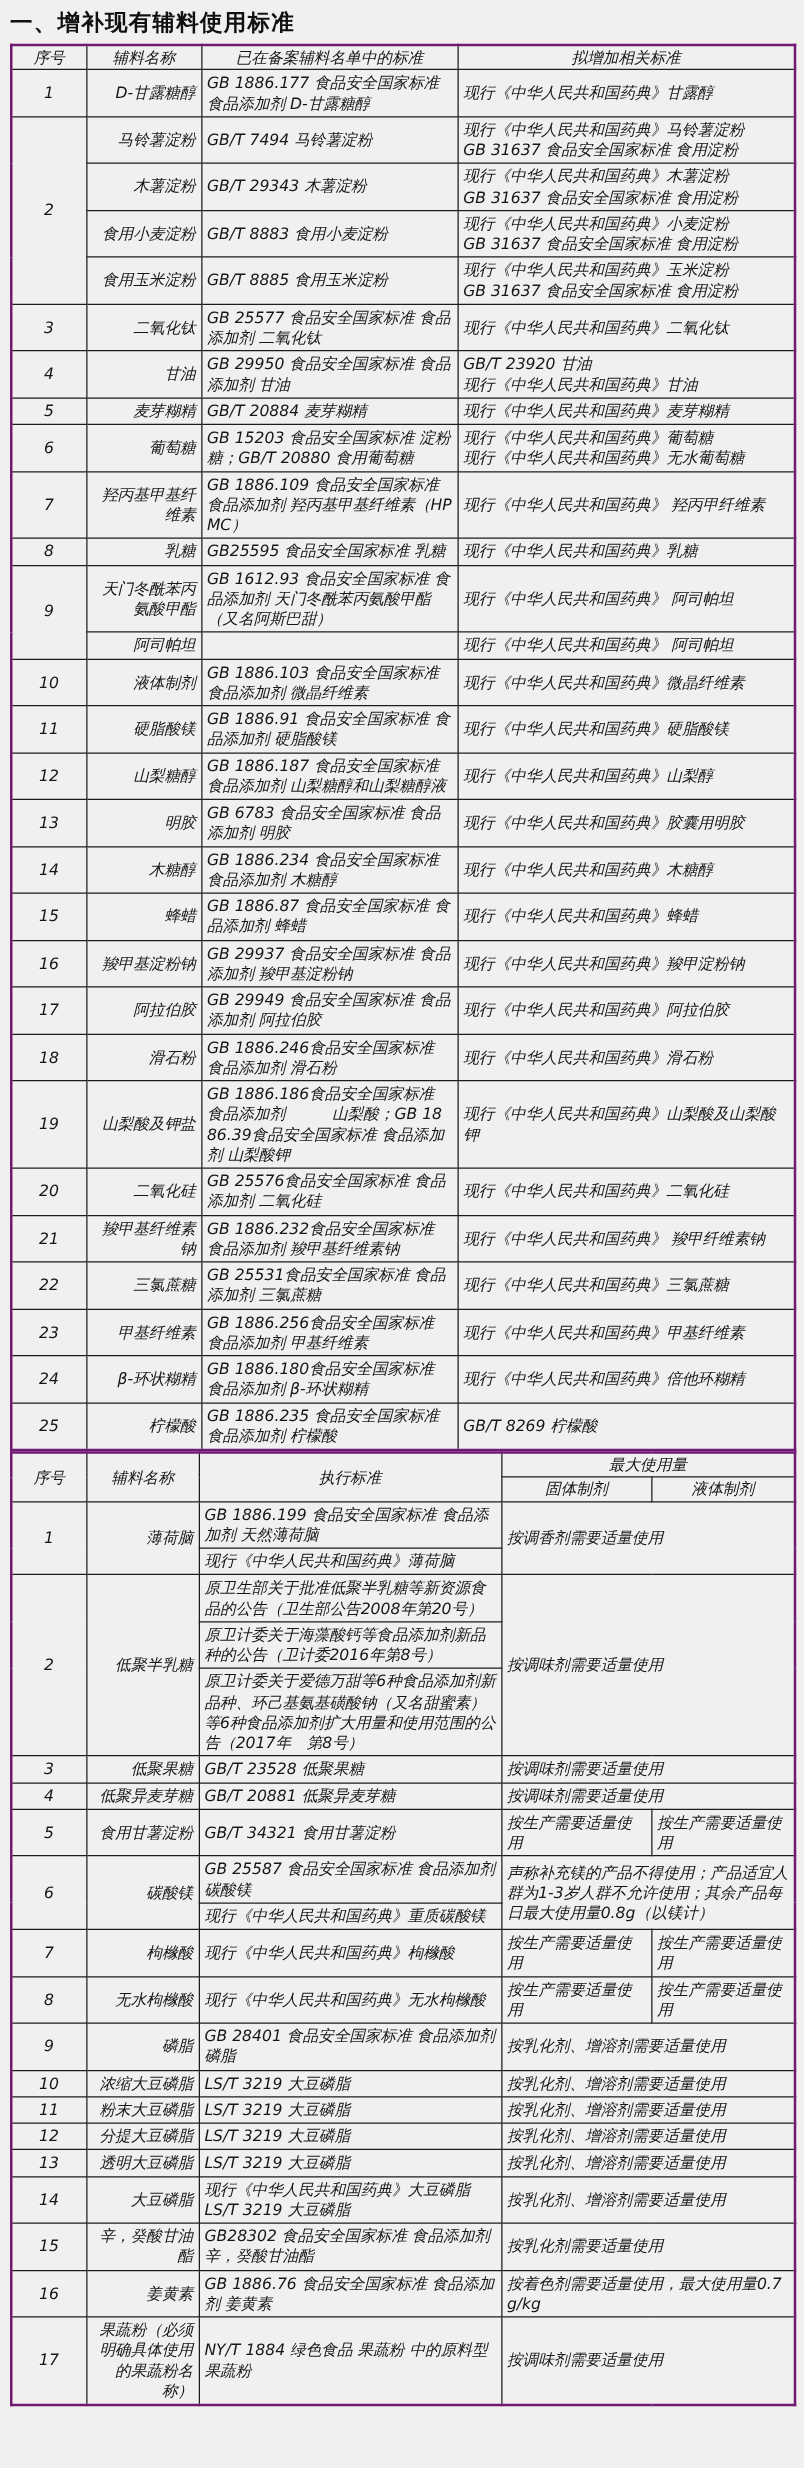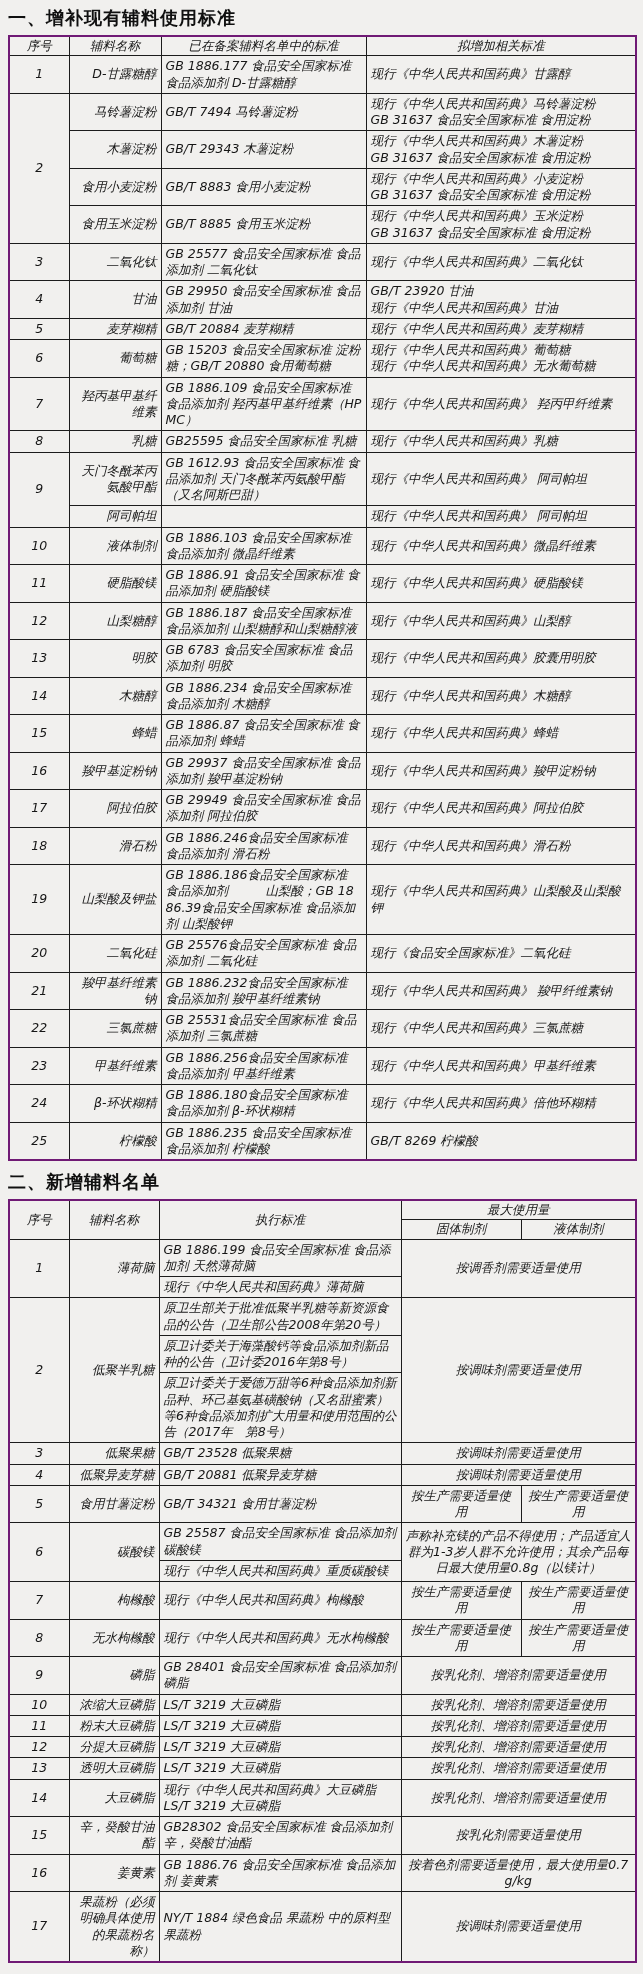--- a/index.html
+++ b/index.html
@@ -43,21 +43,21 @@
   }
   table.doc-table th {
     font-weight: normal;
     text-align: center;
     padding: 1px 4px;
   }
   th.align-left { text-align: left; }
   td.cell-no   { text-align: center; }
   td.cell-name { text-align: right; white-space: pre-line; }
   td.cell-std  { text-align: left;   white-space: pre-line; }
-  td.cell-usage{ text-align: center;   white-space: pre-line; }
+  td.cell-usage{ text-align: left;   white-space: pre-line; }
 </style>
 </head>
 <body>
 
 <div class="page">
 
   <div class="section-title">一、增补现有辅料使用标准</div>
 
   <table class="doc-table">
     <colgroup>
@@ -212,21 +212,21 @@
         <tr>
           <td class="cell-no">19</td>
           <td class="cell-name">山梨酸及钾盐</td>
           <td class="cell-std">GB 1886.186食品安全国家标准 食品添加剂　　　山梨酸；GB 1886.39食品安全国家标准 食品添加剂 山梨酸钾</td>
           <td class="cell-std">现行《中华人民共和国药典》山梨酸及山梨酸钾</td>
         </tr>
         <tr>
           <td class="cell-no">20</td>
           <td class="cell-name">二氧化硅</td>
           <td class="cell-std">GB 25576食品安全国家标准 食品添加剂 二氧化硅</td>
-          <td class="cell-std">现行《食品安全国家标准》二氧化硅</td>
+          <td class="cell-std">现行《中华人民共和国药典》二氧化硅</td>
         </tr>
         <tr>
           <td class="cell-no">21</td>
           <td class="cell-name">羧甲基纤维素钠</td>
           <td class="cell-std">GB 1886.232食品安全国家标准 食品添加剂 羧甲基纤维素钠</td>
           <td class="cell-std">现行《中华人民共和国药典》 羧甲纤维素钠</td>
         </tr>
         <tr>
           <td class="cell-no">22</td>
           <td class="cell-name">三氯蔗糖</td>
@@ -247,21 +247,20 @@
         </tr>
         <tr>
           <td class="cell-no">25</td>
           <td class="cell-name">柠檬酸</td>
           <td class="cell-std">GB 1886.235 食品安全国家标准 食品添加剂 柠檬酸</td>
           <td class="cell-std">GB/T 8269 柠檬酸</td>
         </tr>
       </tbody>
   </table>
 
-  <div class="section-title second">二、新增辅料名单</div>
 
   <table class="doc-table">
     <colgroup>
       <col style="width:60px">
         <col style="width:90px">
         <col style="width:242px">
         <col style="width:120px">
         <col style="width:115px">
     </colgroup>
     <thead>

